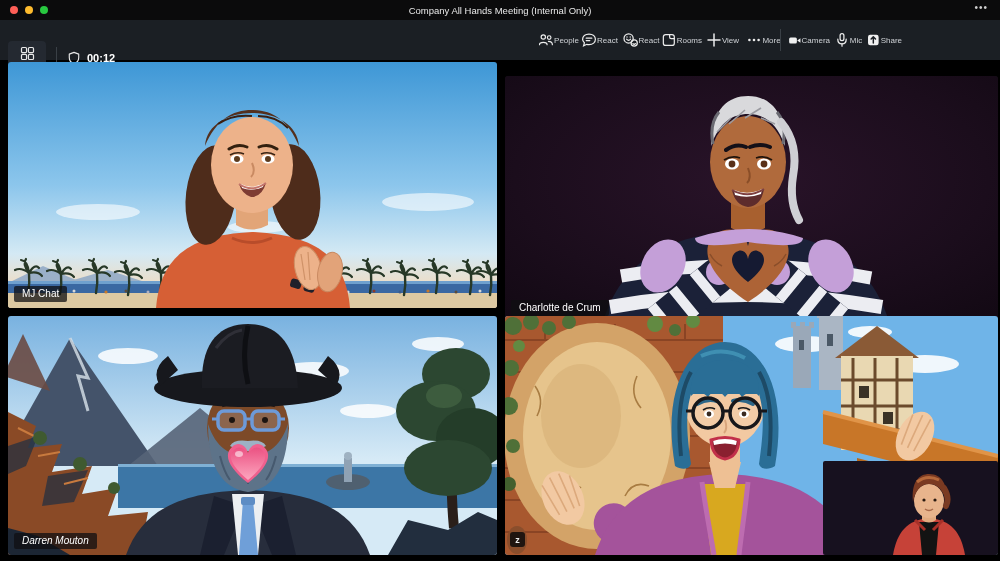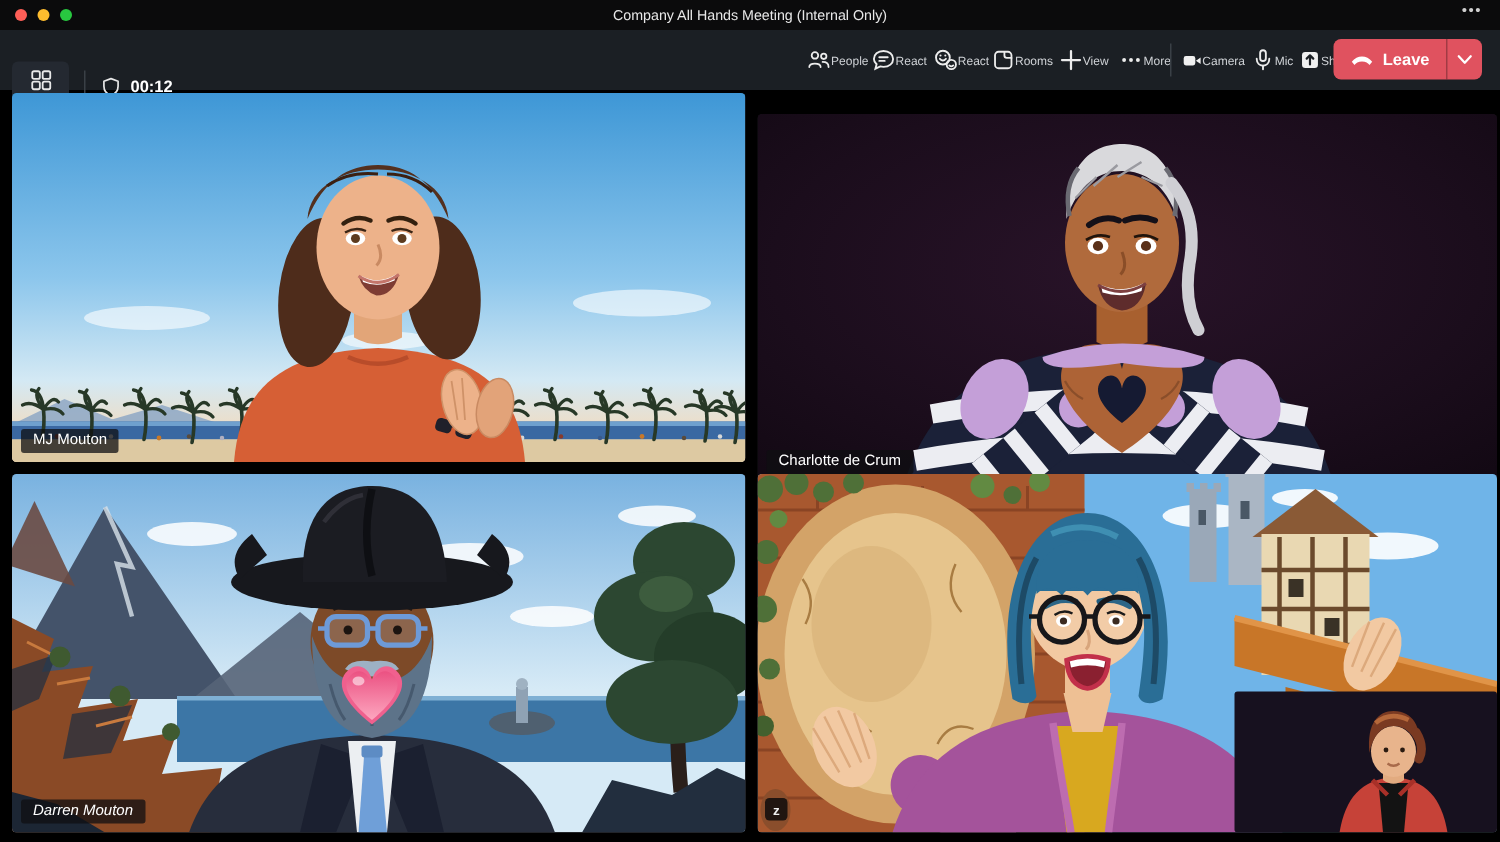--- a/index.html
+++ b/index.html
@@ -166,34 +166,20 @@
       </div>
       <div class="tb-item dev">
         <svg class="icon16" width="16" height="16" viewBox="0 0 16 16">
           <rect x="2.2" y="2.2" width="11.6" height="11.6" rx="2.4" fill="#f0f0f0"></rect>
           <path d="M8,11.2 V4.8 M5.6,7 L8,4.6 L10.4,7" fill="none" stroke="#1b1f24" stroke-width="1.6" stroke-linecap="round" stroke-linejoin="round"></path>
         </svg>
         <span class="tb-lbl">Share</span>
       </div>
     </div>
 
-    <div class="leave-btn">
-      <div class="leave-main">
-        <svg width="16" height="10" viewBox="0 0 16 10">
-          <path d="M1.2,6.2 C4.8,1.4 11.2,1.4 14.8,6.2 L13,8.4 C12.2,7 10.4,6 8,6 C5.6,6 3.8,7 3,8.4 Z" fill="#fff"></path>
-        </svg>
-        <span>Leave</span>
-      </div>
-      <div class="leave-sep"></div>
-      <div class="leave-chev">
-        <svg width="11" height="8" viewBox="0 0 11 8">
-          <path d="M1.5,1.5 L5.5,5.8 L9.5,1.5" fill="none" stroke="#fff" stroke-width="1.5" stroke-linecap="round" stroke-linejoin="round"></path>
-        </svg>
-      </div>
-    </div>
   </div>
 
   <div class="stage">
 
     <div class="tile t1">
       <svg class="scene" viewBox="0 0 489 246" preserveAspectRatio="xMidYMid slice">
         <defs>
           <linearGradient id="sky1" x1="0" y1="0" x2="0" y2="1">
             <stop offset="0" stop-color="#3e97d6"></stop>
               <stop offset="0.5" stop-color="#8cc6ec"></stop>
@@ -278,21 +264,21 @@
             <path d="M233,122 Q244,128 256,121 L255,125 Q244,130 234,126 Z" fill="#fff"></path>
             <path d="M231,122 Q244,131 258,121" fill="none" stroke="#c4756a" stroke-width="2"></path>
           </g>
           <g>
             <ellipse cx="300" cy="206" rx="13" ry="22" fill="#edb28a" stroke="#cf9268" stroke-width="1" transform="rotate(-14 300 206)"></ellipse>
             <ellipse cx="322" cy="210" rx="12" ry="20" fill="#e2a379" stroke="#c98a62" stroke-width="1" transform="rotate(12 322 210)"></ellipse>
             <path d="M293,192 l4,26 M300,190 l2,28" stroke="#cf9268" stroke-width="1.2" fill="none"></path>
           </g>
         </g>
       </svg>
-      <div class="name-label">MJ Mouton</div>
+      <div class="name-label">MJ Chat</div>
     </div>
 
     <div class="tile t2">
       <svg class="scene" viewBox="0 0 493 246" preserveAspectRatio="xMidYMid slice">
         <defs>
           <radialGradient id="bg2" cx="50%" cy="42%" r="80%">
             <stop offset="0" stop-color="#291329"></stop>
               <stop offset="0.6" stop-color="#1b0d1c"></stop>
               <stop offset="1" stop-color="#110812"></stop>
           </radialGradient>

